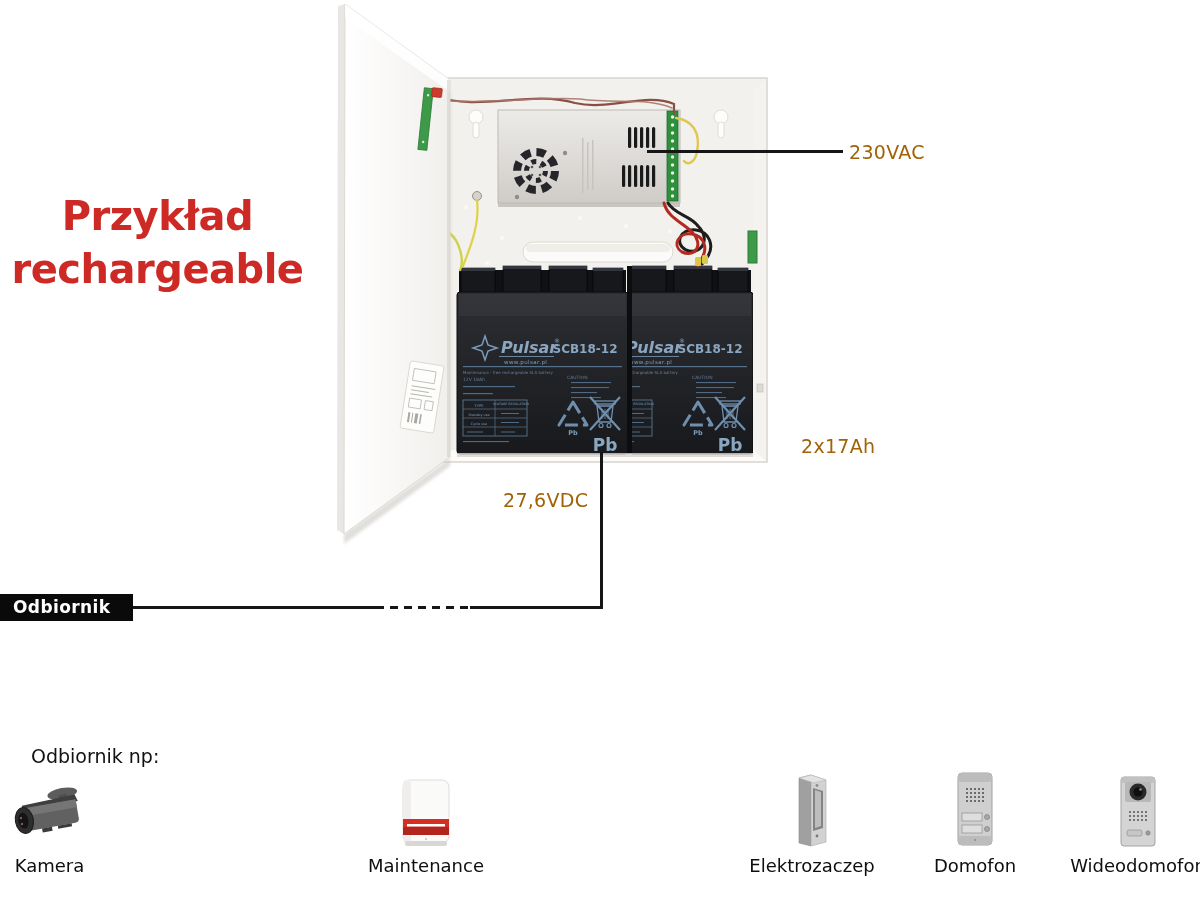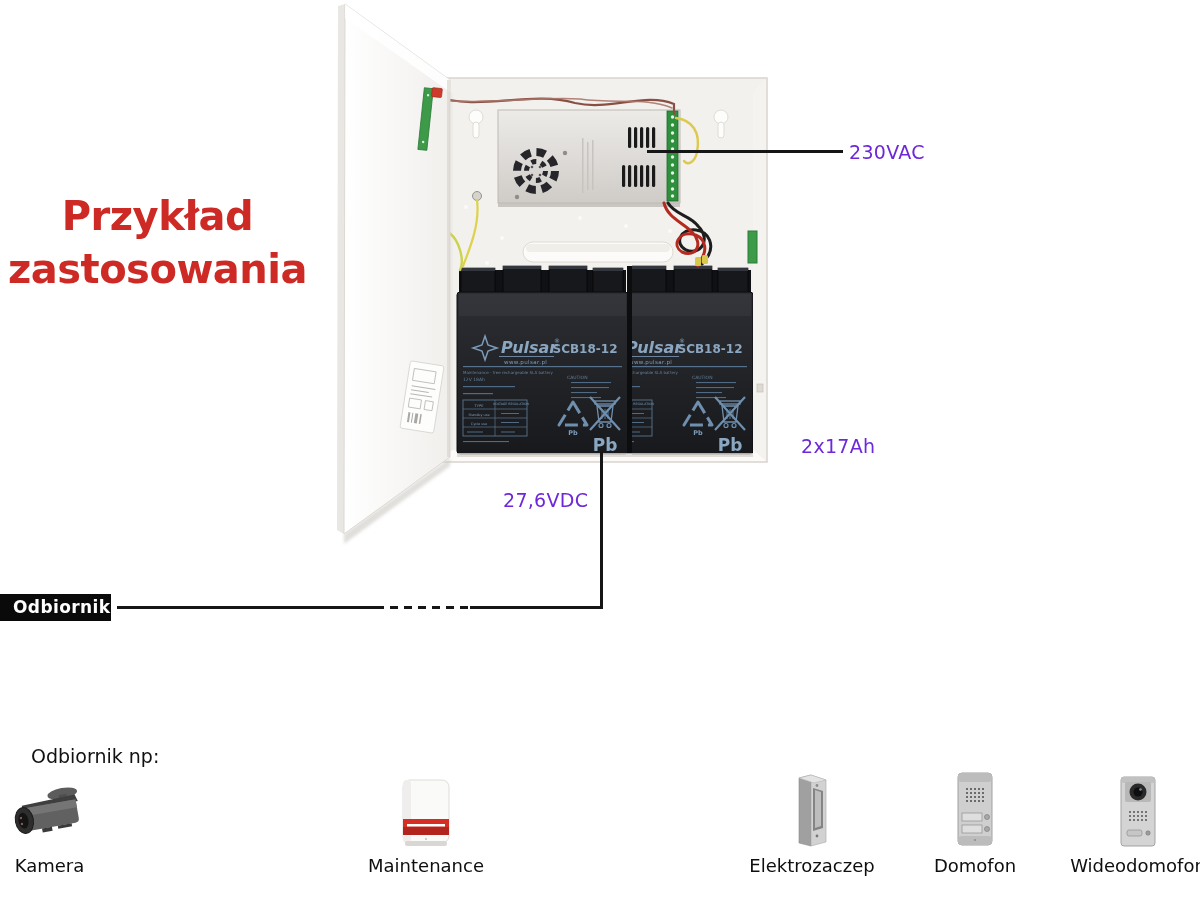--- a/index.html
+++ b/index.html
@@ -6,39 +6,39 @@
   .stage{position:relative;width:1200px;height:901px;background:#fff;overflow:hidden;
          font-family:"DejaVu Sans","Liberation Sans",sans-serif;color:#111;}
   .abs{position:absolute;}
   
   .title{left:0;top:190px;width:315px;text-align:center;font-size:40px;line-height:1.32;
          font-weight:600;letter-spacing:-.5px;}
   
   .hline{height:3px;background:#161616;}
   .vline{width:3px;background:#161616;}
   .dashline{height:3px;background:repeating-linear-gradient(to right,#161616 0 8px,transparent 8px 14px);}
-  .anno{font-size:19px;color:#6d28d9;letter-spacing:.3px;}
+  .anno{font-size:19px;color:#a16207;letter-spacing:.3px;}
   
-  .receiver{left:0;top:594px;width:111px;height:27px;background:#0a0a0a;color:#fff;
+  .receiver{left:0;top:594px;width:133px;height:27px;background:#0a0a0a;color:#fff;
             font-size:17px;font-weight:bold;line-height:27px;padding-left:13px;
             box-sizing:border-box;letter-spacing:.4px;}
   
   .examples{left:13px;top:745px;font-size:19px;margin-left:18px;}
   .device{top:772px;text-align:center;}
   .icon-wrap{height:78px;display:flex;align-items:flex-end;justify-content:center;}
   .dev-label{margin-top:6px;font-size:18px;line-height:1.1;color:#0e0e0e;}
 </style>
 </head>
 <body>
 
 <div class="stage">
 
   <div class="abs title" style="color:#cd2a25;">
     <div>Przykład</div>
-    <div>zastosowania</div>
+    <div>rechargeable</div>
   </div>
 
   <svg class="abs" style="left:330px;top:0;" width="450" height="560" viewBox="0 0 450 560" xmlns="http://www.w3.org/2000/svg" xmlns:xlink="http://www.w3.org/1999/xlink">
     <defs>
       <linearGradient id="doorGrad" x1="0" y1="0" x2="1" y2="0">
         <stop offset="0" stop-color="#ffffff"></stop>
           <stop offset="1" stop-color="#f1efec"></stop>
       </linearGradient>
       <linearGradient id="psuGrad" x1="0" y1="0" x2="0" y2="1">
         <stop offset="0" stop-color="#edebe8"></stop>

